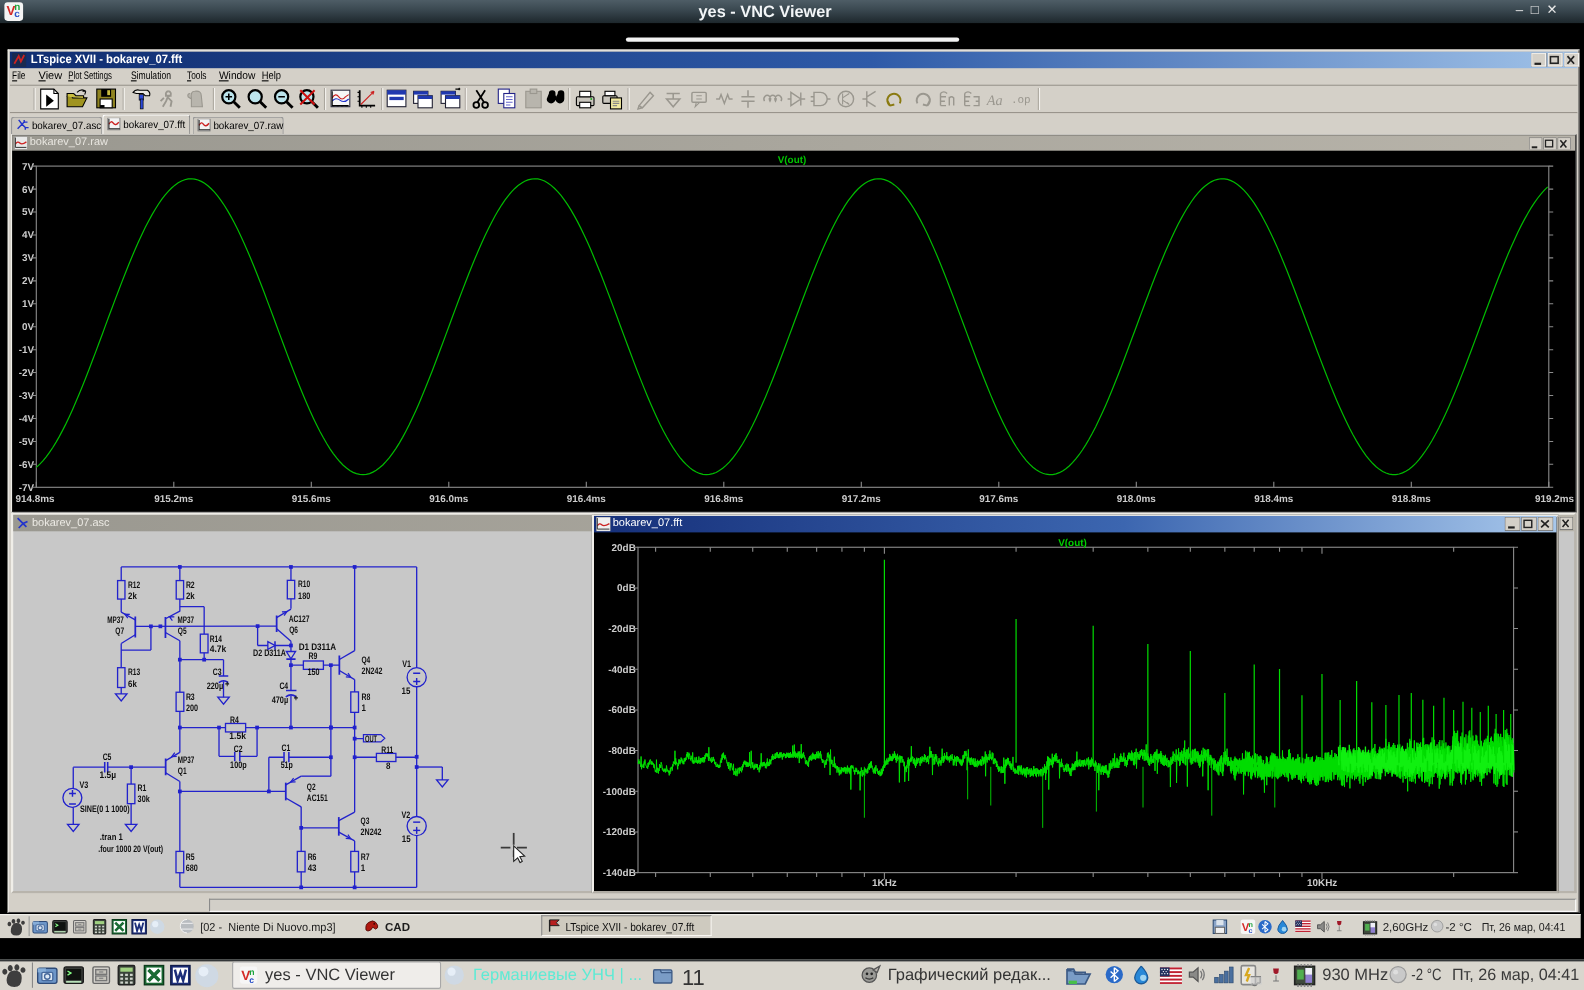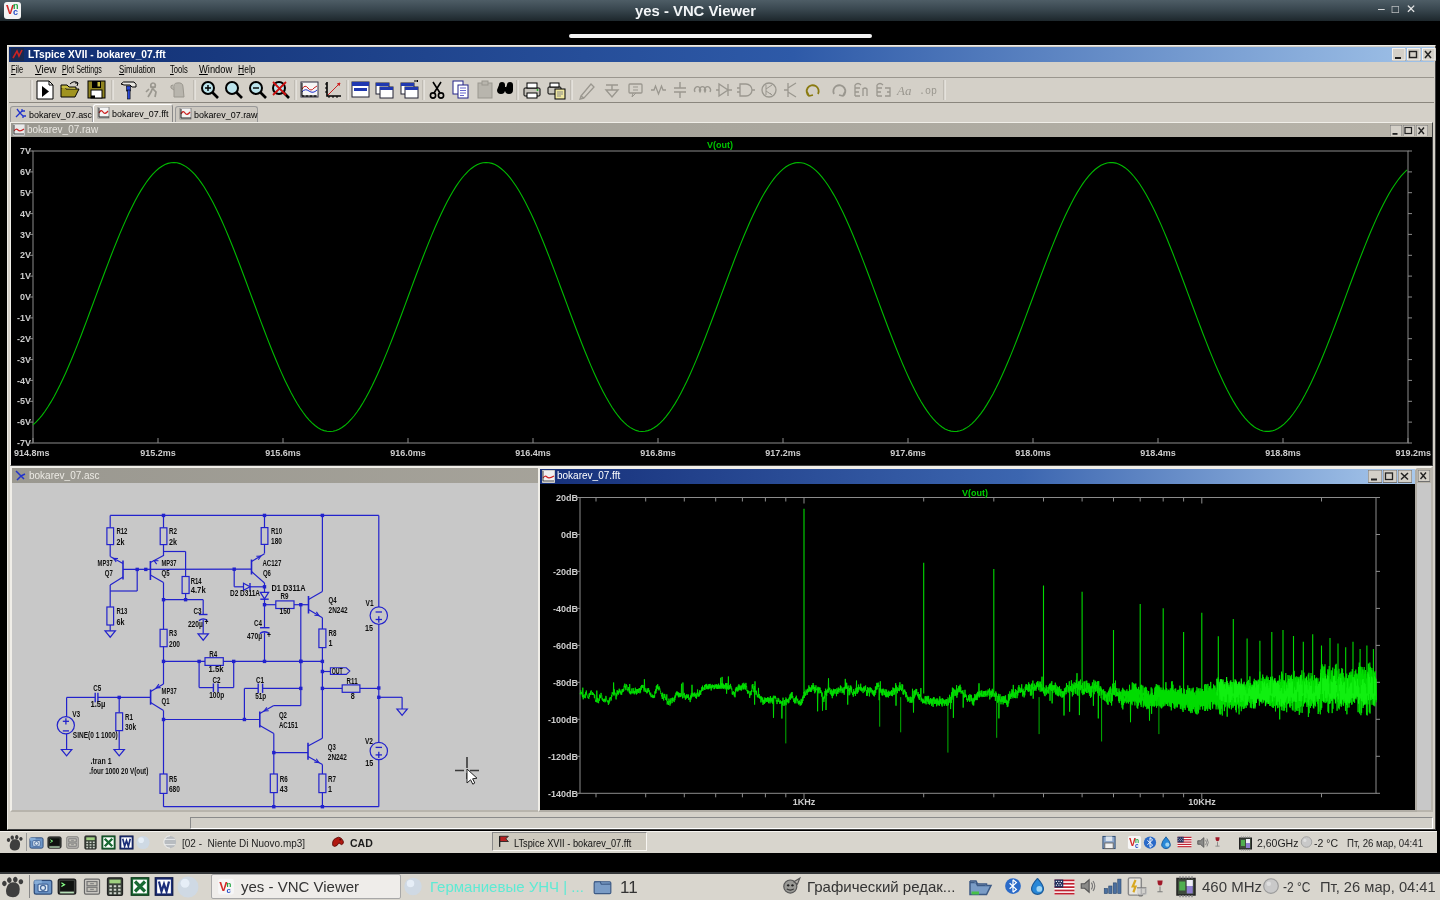--- a/index.html
+++ b/index.html
@@ -958,21 +958,21 @@
 <div class="t" style="left:241px;top:878px;font-size:15px;color:#333;">yes - VNC Viewer</div>
 <svg style="position:absolute;left:403px;top:876px" width="20" height="21" viewBox="0 0 16 16">
     <circle cx="8" cy="8" r="7" fill="#ccd9e8" opacity="0.85"></circle>
     <circle cx="6" cy="5.5" r="3" fill="#e8f0f8" opacity="0.9"></circle>
   </svg>
 <div class="t" style="left:430px;top:878px;font-size:15px;color:#5eead4;">Германиевые УНЧ | ...</div>
 <svg style="position:absolute;left:592px;top:877px" width="21" height="19" viewBox="0 0 16 16">
     <rect x="1" y="4" width="14" height="10" rx="1" fill="#7a9cc6" stroke="#3c5a85"></rect>
     <path d="M1,4 L6,4 L7,6 L15,6" fill="#91b1d6" stroke="#3c5a85"></path>
   </svg>
-<div class="t" style="left:620px;top:878px;font-size:17px;color:#333;text-align:right;">11</div>
+<div class="t" style="left:620px;top:878px;font-size:20px;color:#333;text-align:right;">11</div>
 <svg style="position:absolute;left:782px;top:876px" width="19" height="21" viewBox="0 0 16 16">
     <circle cx="7" cy="8" r="5.5" fill="#9a9a96" stroke="#555"></circle>
     <circle cx="5.2" cy="7" r="1" fill="#222"></circle>
     <circle cx="8.8" cy="7" r="1" fill="#222"></circle>
     <path d="M4,10 Q7,12 10,10" stroke="#333" fill="none"></path>
     <path d="M10,4 L15,1 L13,6 Z" fill="#b8b4ae" stroke="#555"></path>
   </svg>
 <div class="t" style="left:807px;top:878px;font-size:15px;color:#333;">Графический редак...</div>
 <svg style="position:absolute;left:967px;top:875px" width="27" height="24" viewBox="0 0 16 16">
     <path d="M1,4 L1,13 L12,13 L15,7 L6,7 L5,5 L1,5 Z" fill="#7a9cc6" stroke="#3c5a85"></path>
@@ -1033,18 +1033,18 @@
 <svg style="position:absolute;left:1173px;top:874px" width="26" height="24" viewBox="0 0 16 16">
     <rect x="2" y="3" width="12" height="11" fill="#3f4a3c" stroke="#222"></rect>
     <g stroke="#888">
       <path d="M4,1.5 L4,3 M6,1.5 L6,3 M8,1.5 L8,3 M10,1.5 L10,3 M12,1.5 L12,3"></path>
       <path d="M4,14 L4,15.5 M6,14 L6,15.5 M8,14 L8,15.5 M10,14 L10,15.5 M12,14 L12,15.5"></path>
     </g>
     <rect x="8.5" y="4" width="4" height="9" fill="#8f7fd0"></rect>
     <rect x="8.5" y="4" width="4" height="4" fill="#f0f0f8"></rect>
     <rect x="3.5" y="5" width="4" height="6" fill="#58d858" opacity="0.7"></rect>
   </svg>
-<div class="t" style="left:1202px;top:878px;font-size:15px;color:#3a3a3a;">460 MHz</div>
+<div class="t" style="left:1202px;top:878px;font-size:15px;color:#3a3a3a;">930 MHz</div>
 <svg style="position:absolute;left:1262px;top:877px" width="18" height="18" viewBox="0 0 16 16">
     <circle cx="8" cy="8" r="6.5" fill="#c9c9c9" stroke="#9a9a9a"></circle>
     <circle cx="6" cy="6" r="2" fill="#dedede"></circle>
   </svg>
 <div class="t" style="left:1283px;top:878px;font-size:15px;color:#3a3a3a;transform:scaleX(0.8);transform-origin:0 0;">-2 °C</div>
 <div class="t" style="left:1320px;top:878px;font-size:15px;color:#3a3a3a;transform:scaleX(0.98);transform-origin:0 0;">Пт, 26 мар, 04:41</div>
 </body></html>

